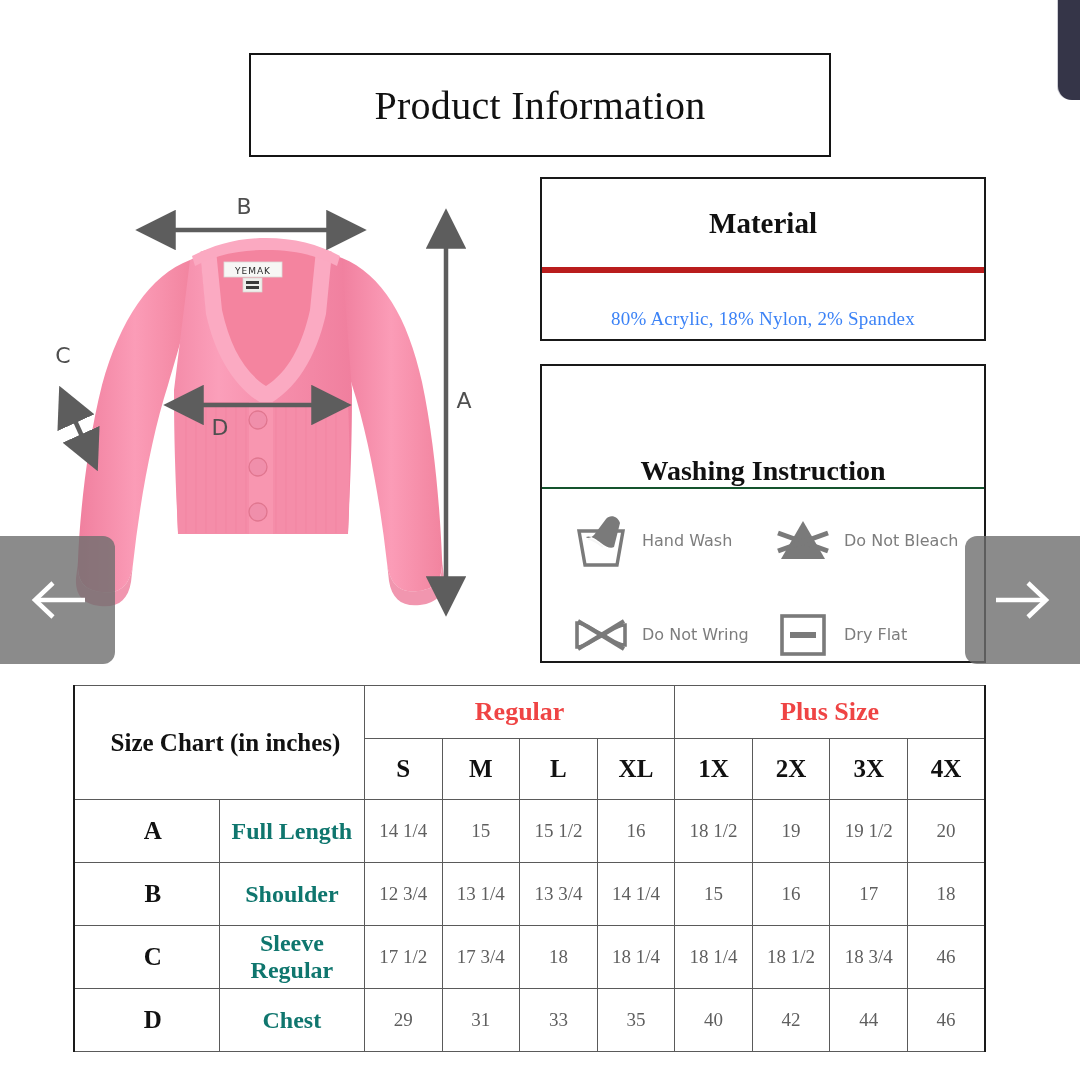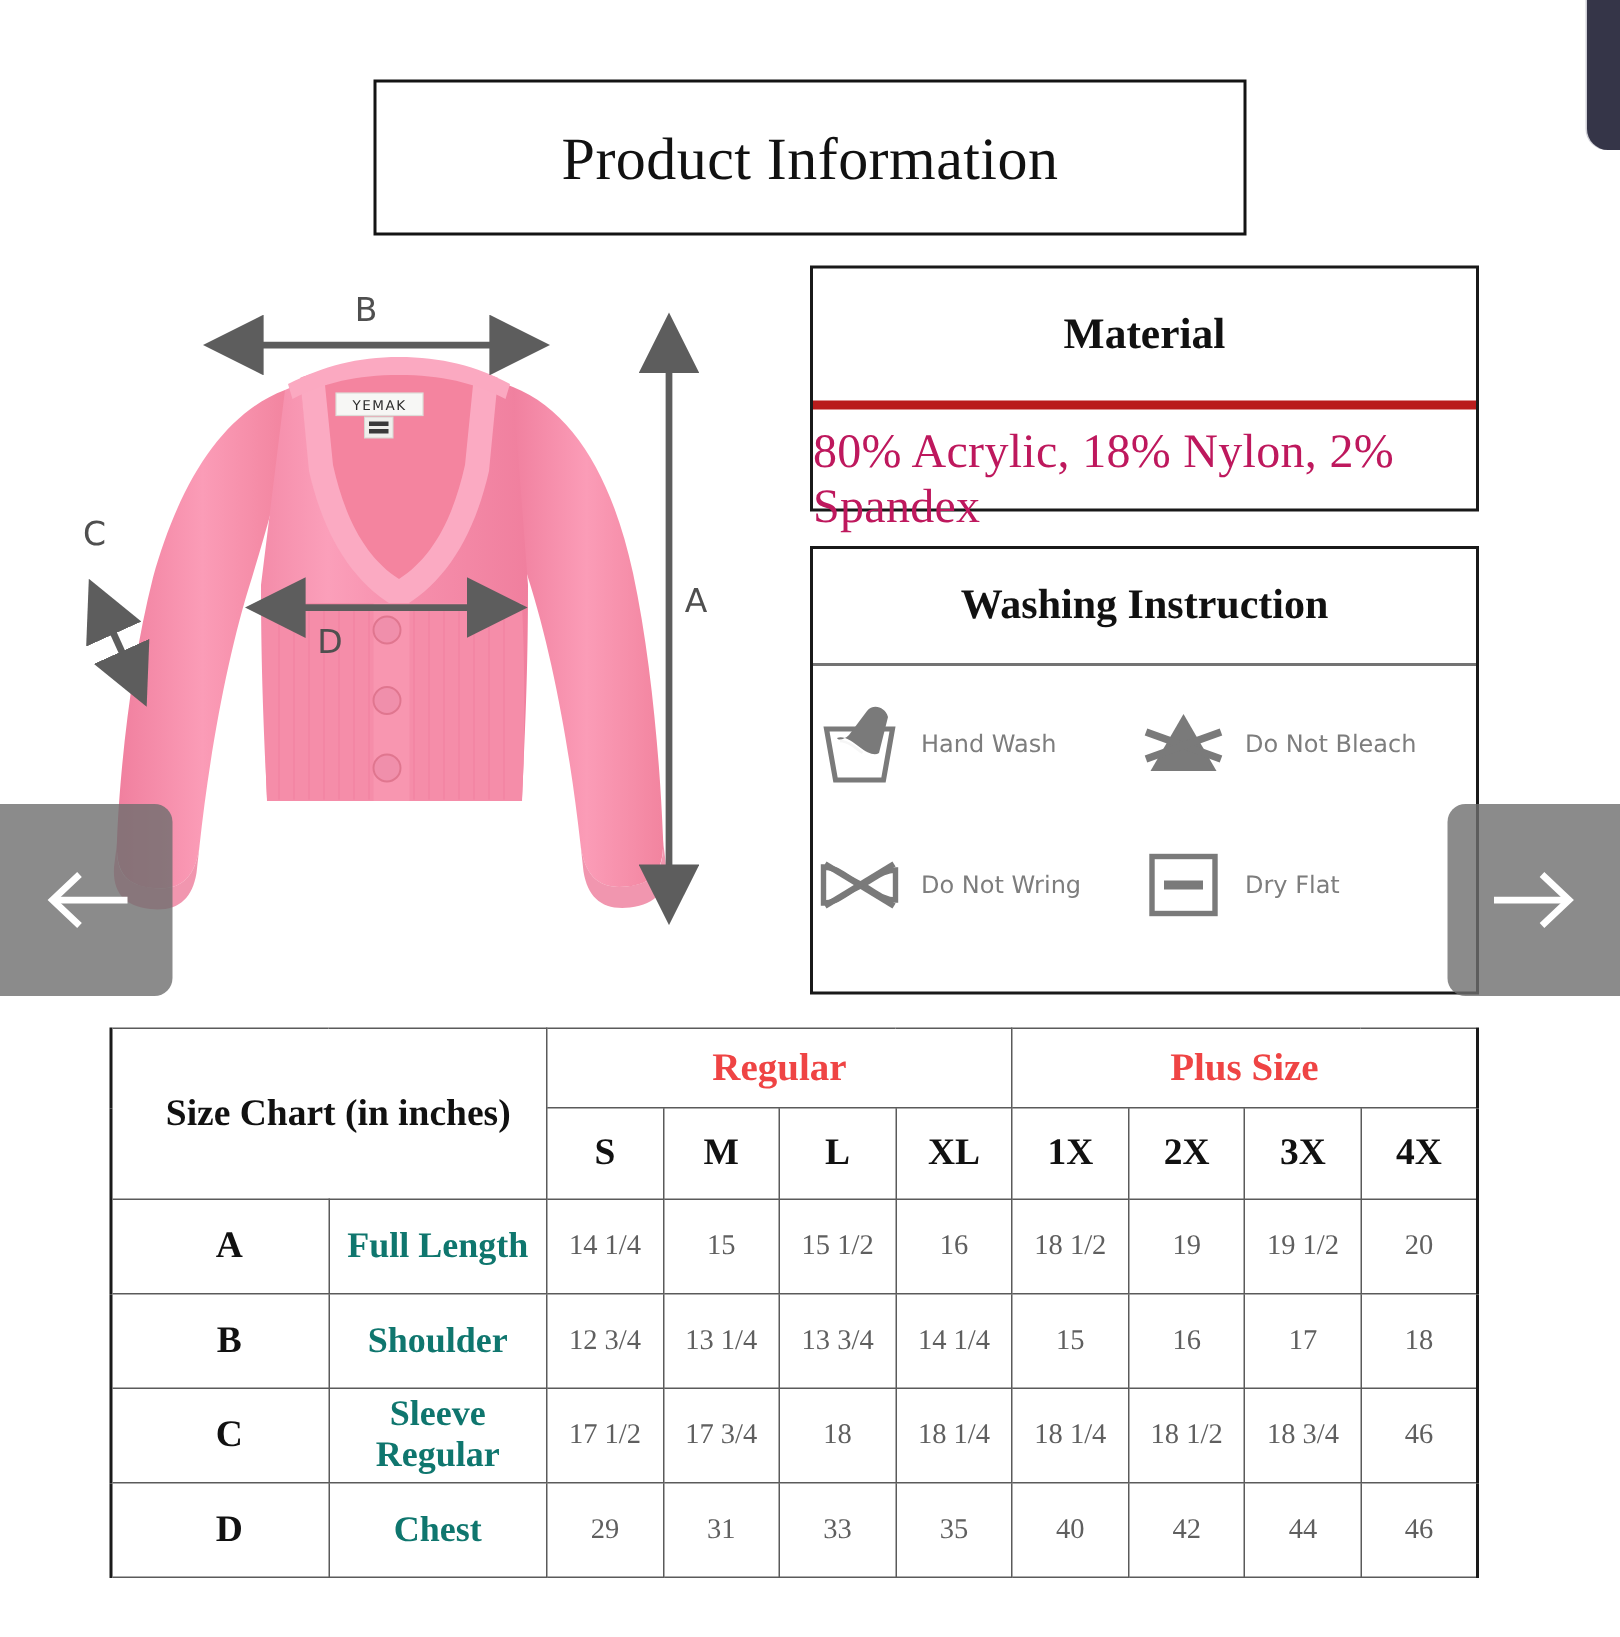--- a/index.html
+++ b/index.html
@@ -51,42 +51,42 @@
   }
   #material-head{
     height:88px;
     border-bottom:6px solid #b91c1c;
     display:flex;align-items:center;justify-content:center;text-align:center;
   }
   #material-head-text{font-size:29px;font-weight:bold;color:#111;}
   #material-body{
     height:72px;display:flex;align-items:center;justify-content:center;
   }
-  #material-value{font-size:32px;color:#be185d;letter-spacing:.2px;margin-top:19px;}
+  #material-value{font-size:19px;color:#3b82f6;letter-spacing:.2px;margin-top:19px;}
 
   
   #washing-box{
     position:absolute;left:540px;top:364px;
     width:446px;height:299px;
     border:2.5px solid #191919;
     background:#fff;
     box-sizing:border-box;
   }
   #washing-head{
     height:76px;
-    border-bottom:2px solid #737373;
-    display:flex;align-items:center;justify-content:center;
+    border-bottom:2px solid #14532d;
+    display:flex;align-items:flex-end;justify-content:center;margin-top:45px;
   }
   #washing-head-text{font-size:28px;font-weight:bold;color:#111;}
   #washing-grid{
     height:198px;
     display:grid;
     grid-template-columns:1fr 1fr;
     grid-template-rows:1fr 1fr;
-    padding:4px 10px 6px 0;
+    padding:4px 10px 6px 28px;
     box-sizing:border-box;
   }
   .wash-cell{display:flex;align-items:center;gap:10px;}
   .wash-icon{width:62px;height:62px;flex:0 0 62px;}
   .wash-label{
     font-family:"DejaVu Sans", sans-serif;
     font-size:16px;color:#7d7d7d;white-space:nowrap;
   }
 
   

